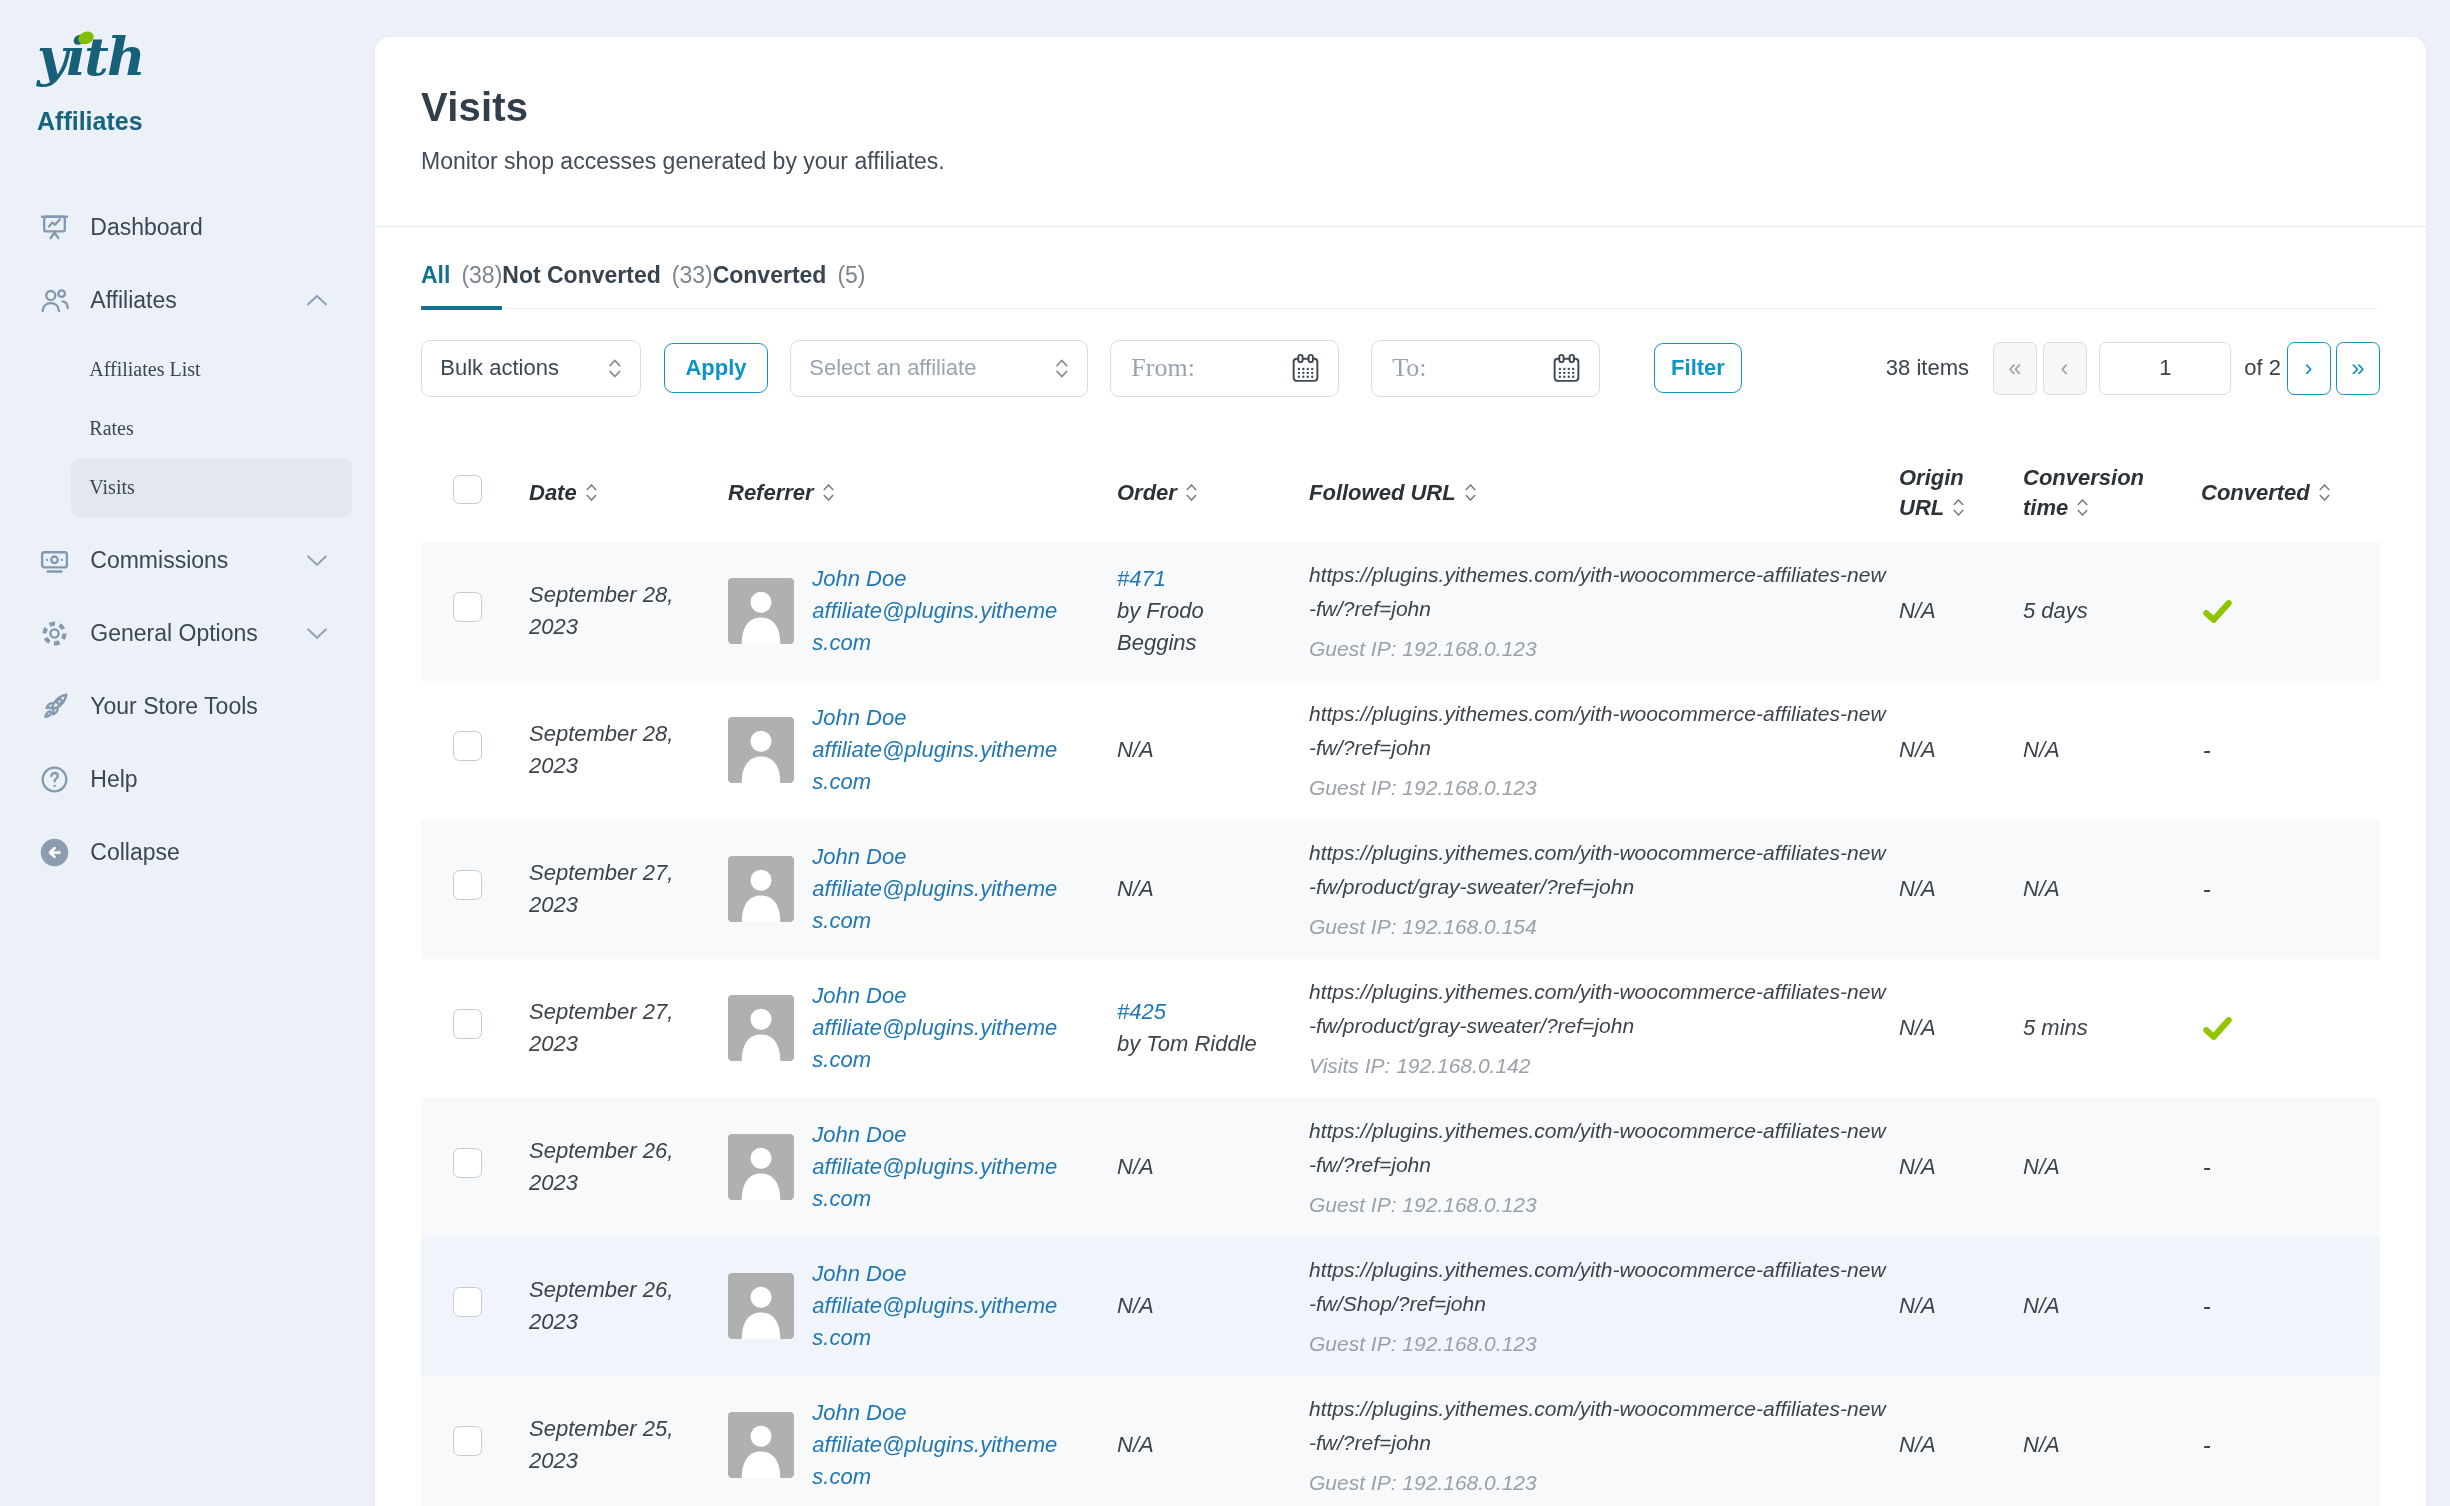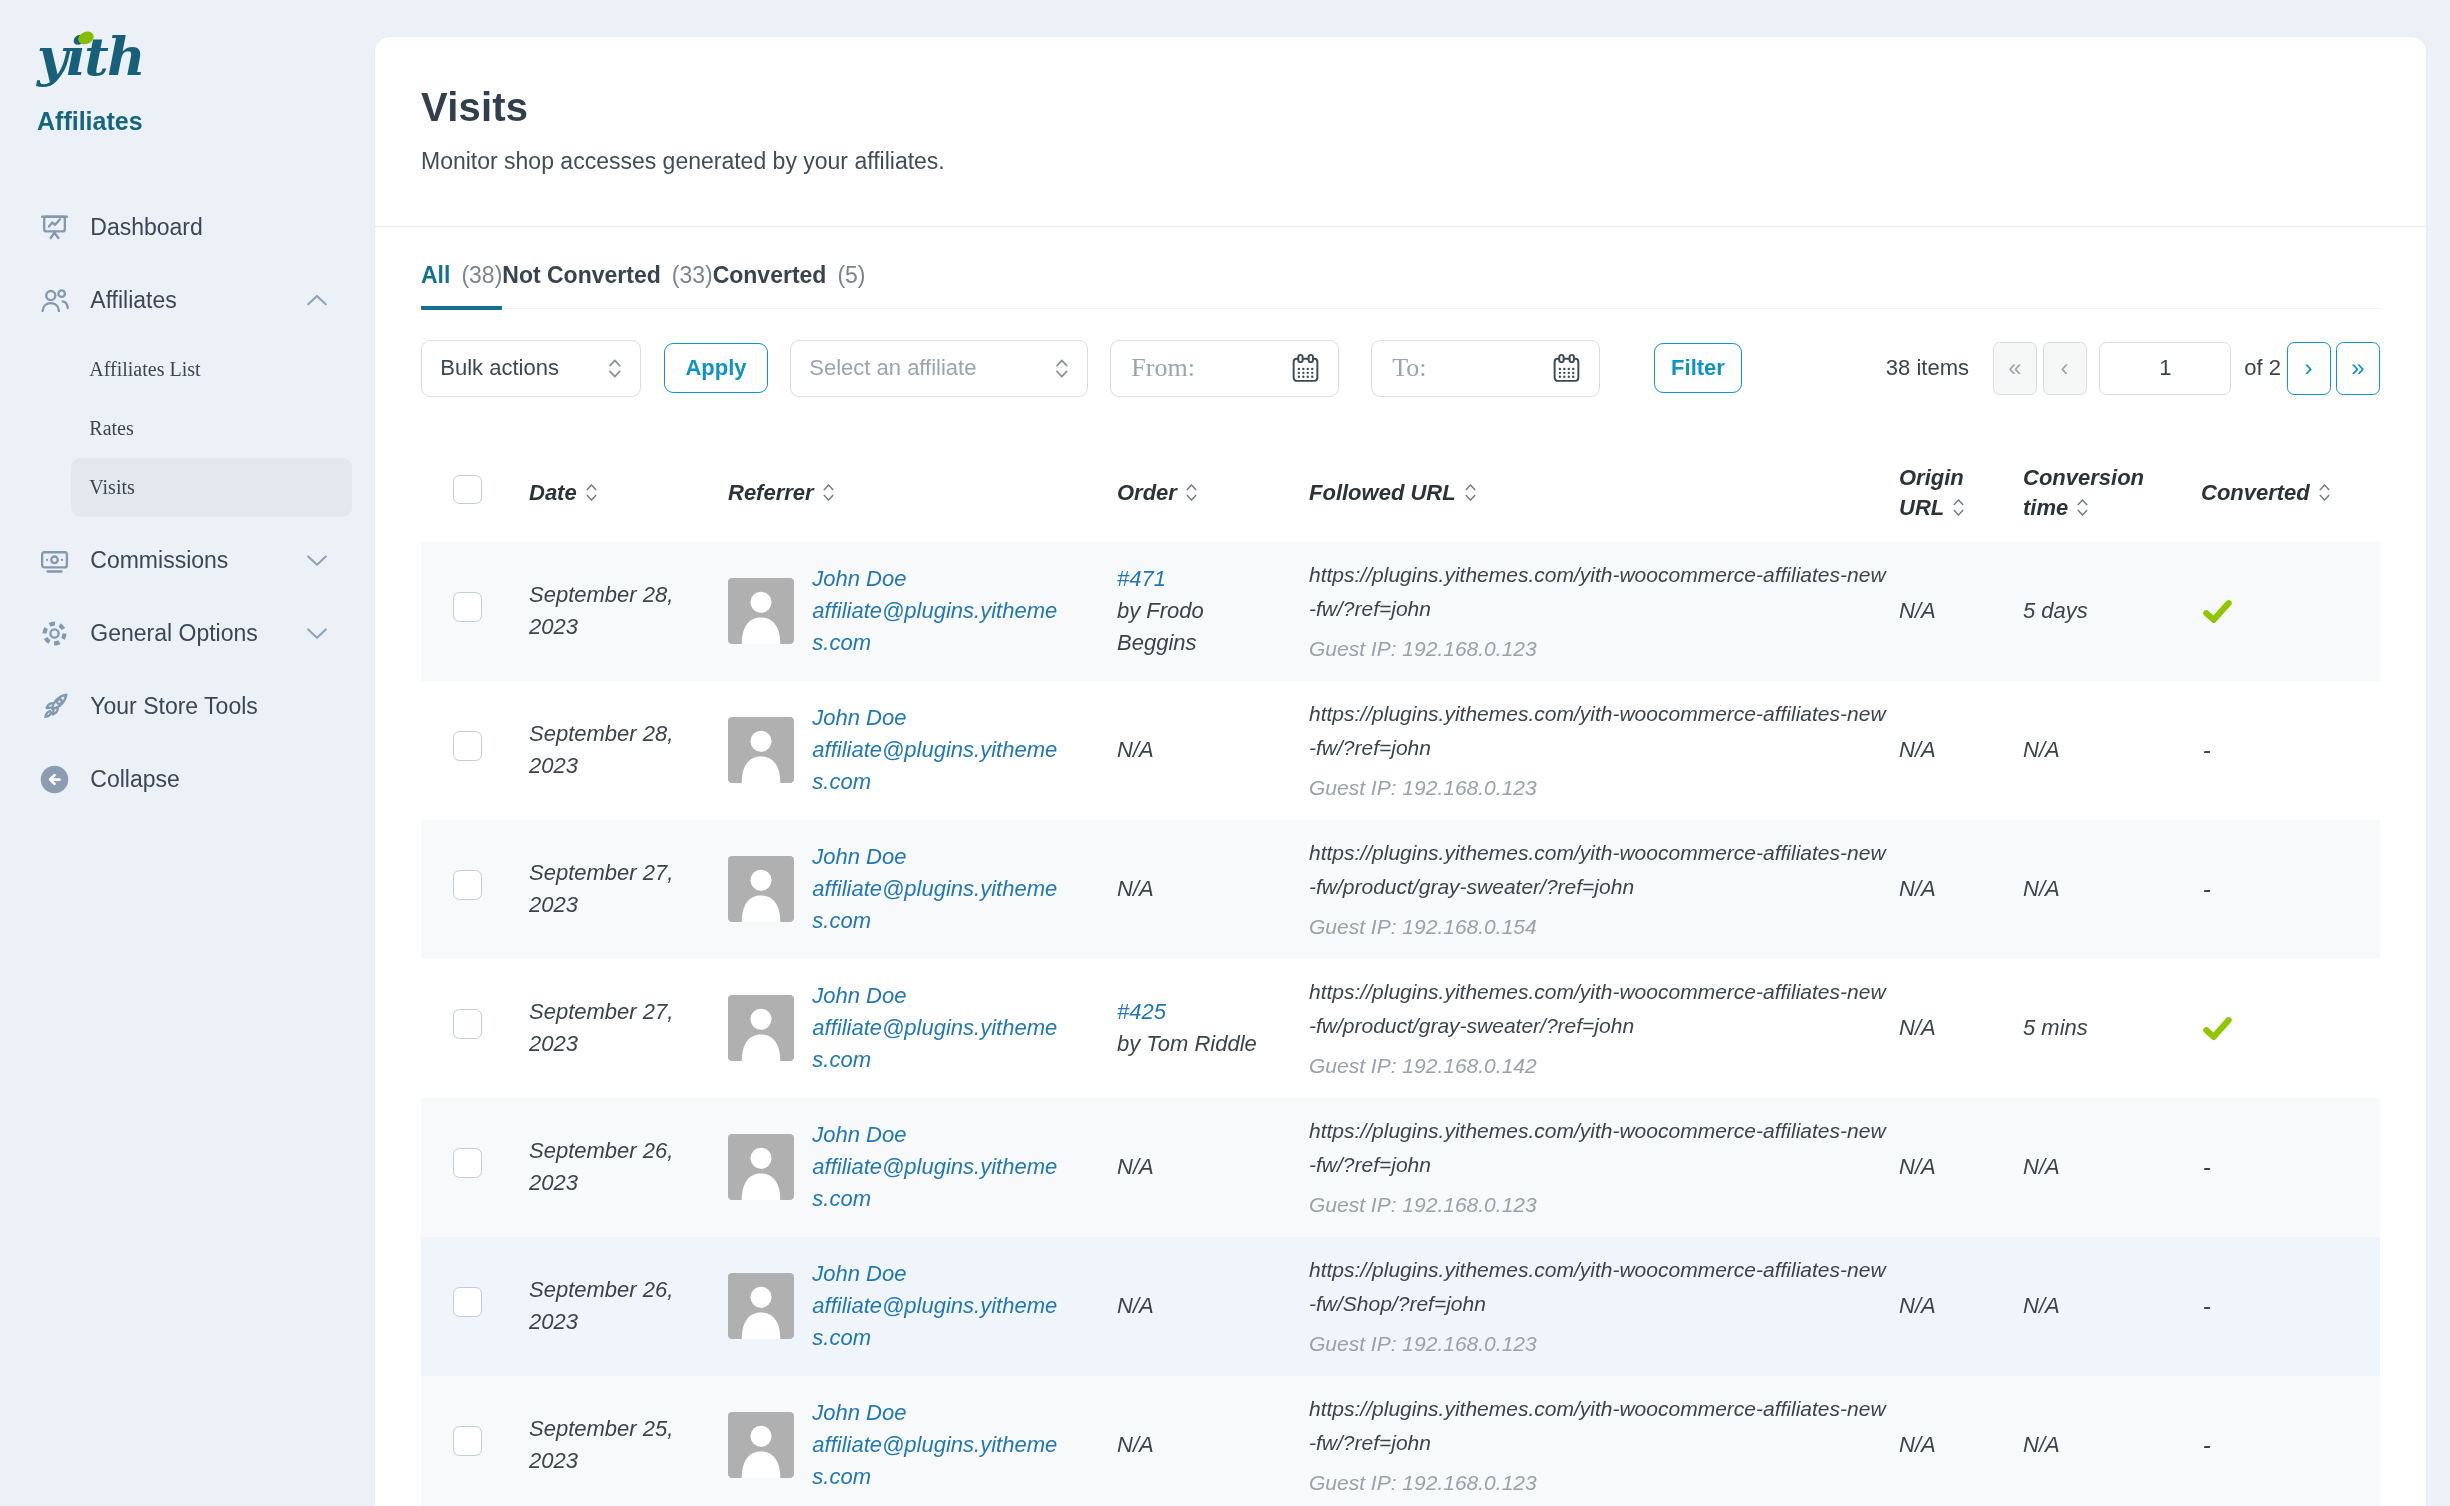--- a/index.html
+++ b/index.html
@@ -191,20 +191,30 @@
             <path d="M10.3 13.7c.5-4.7 4.2-9.1 10.3-10.3-1.2 6.1-5.6 9.8-10.3 10.3z"></path>
             <circle cx="15.6" cy="8.4" r="1.7"></circle>
             <path d="M10.4 9.6c-2 .2-3.4 1.5-4.2 3.5l3.2-.3"></path>
             <path d="M14.4 13.6c-.2 2-1.5 3.4-3.5 4.2l.3-3.2"></path>
             <path d="M8.7 15.3c-1.5.4-2.9 1.8-3.3 4.3 2.5-.4 3.9-1.8 4.3-3.3"></path>
           </svg>
         </span>
         <span class="nav-label">Your Store Tools</span>
       </div>
 
+      <div class="nav-item">
+        <span class="nav-icon">
+          <svg width="33" height="33" viewBox="0 0 24 24" fill="none" stroke="#8399af" stroke-width="1.7" stroke-linecap="round" stroke-linejoin="round">
+            <circle cx="12" cy="12" r="8.6"></circle>
+            <path d="M9.7 9.4c.3-1.3 1.2-2.1 2.4-2.1 1.3 0 2.3.9 2.3 2.1 0 1.7-1.9 1.9-2.3 3.3v.5"></path>
+            <path d="M12.1 16.6h.01"></path>
+          </svg>
+        </span>
+        <span class="nav-label">Help</span>
+      </div>
 
       <div class="nav-item">
         <span class="nav-icon">
           <svg width="33" height="33" viewBox="0 0 24 24" fill="none">
             <circle cx="12" cy="12" r="10" fill="#8c9db1"></circle>
             <path d="M15.6 12H9.2M12 8.8L8.8 12l3.2 3.2" stroke="#fff" stroke-width="2" stroke-linecap="round" stroke-linejoin="round"></path>
           </svg>
         </span>
         <span class="nav-label">Collapse</span>
       </div>
@@ -440,21 +450,21 @@
         <a class="link">affiliate@plugins.yithemes.com</a>
       </span>
     </div>
     <div class="cell c-order">
       <a class="link order-id">#425</a>
       <span>by Tom Riddle</span>
       <span></span>
     </div>
     <div class="cell c-url">
       <span class="url">https://plugins.yithemes.com/yith-woocommerce-affiliates-new-fw/product/gray-sweater/?ref=john</span>
-      <span class="ip">Guest IP: 192.168.0.142</span>
+      <span class="ip">Visits IP: 192.168.0.142</span>
     </div>
     <div class="cell">N/A</div>
     <div class="cell">5 mins</div>
     <div class="cell c-converted">
       <svg class="check" width="29" height="25" viewBox="0 0 26 22" fill="none" stroke="#8fc600" stroke-width="5.5" stroke-linecap="round" stroke-linejoin="round">
                 <path d="M3 12.5L9.5 18.5L23 3.5"></path>
               </svg>
       <span class="dash"></span>
     </div>
   </div>

